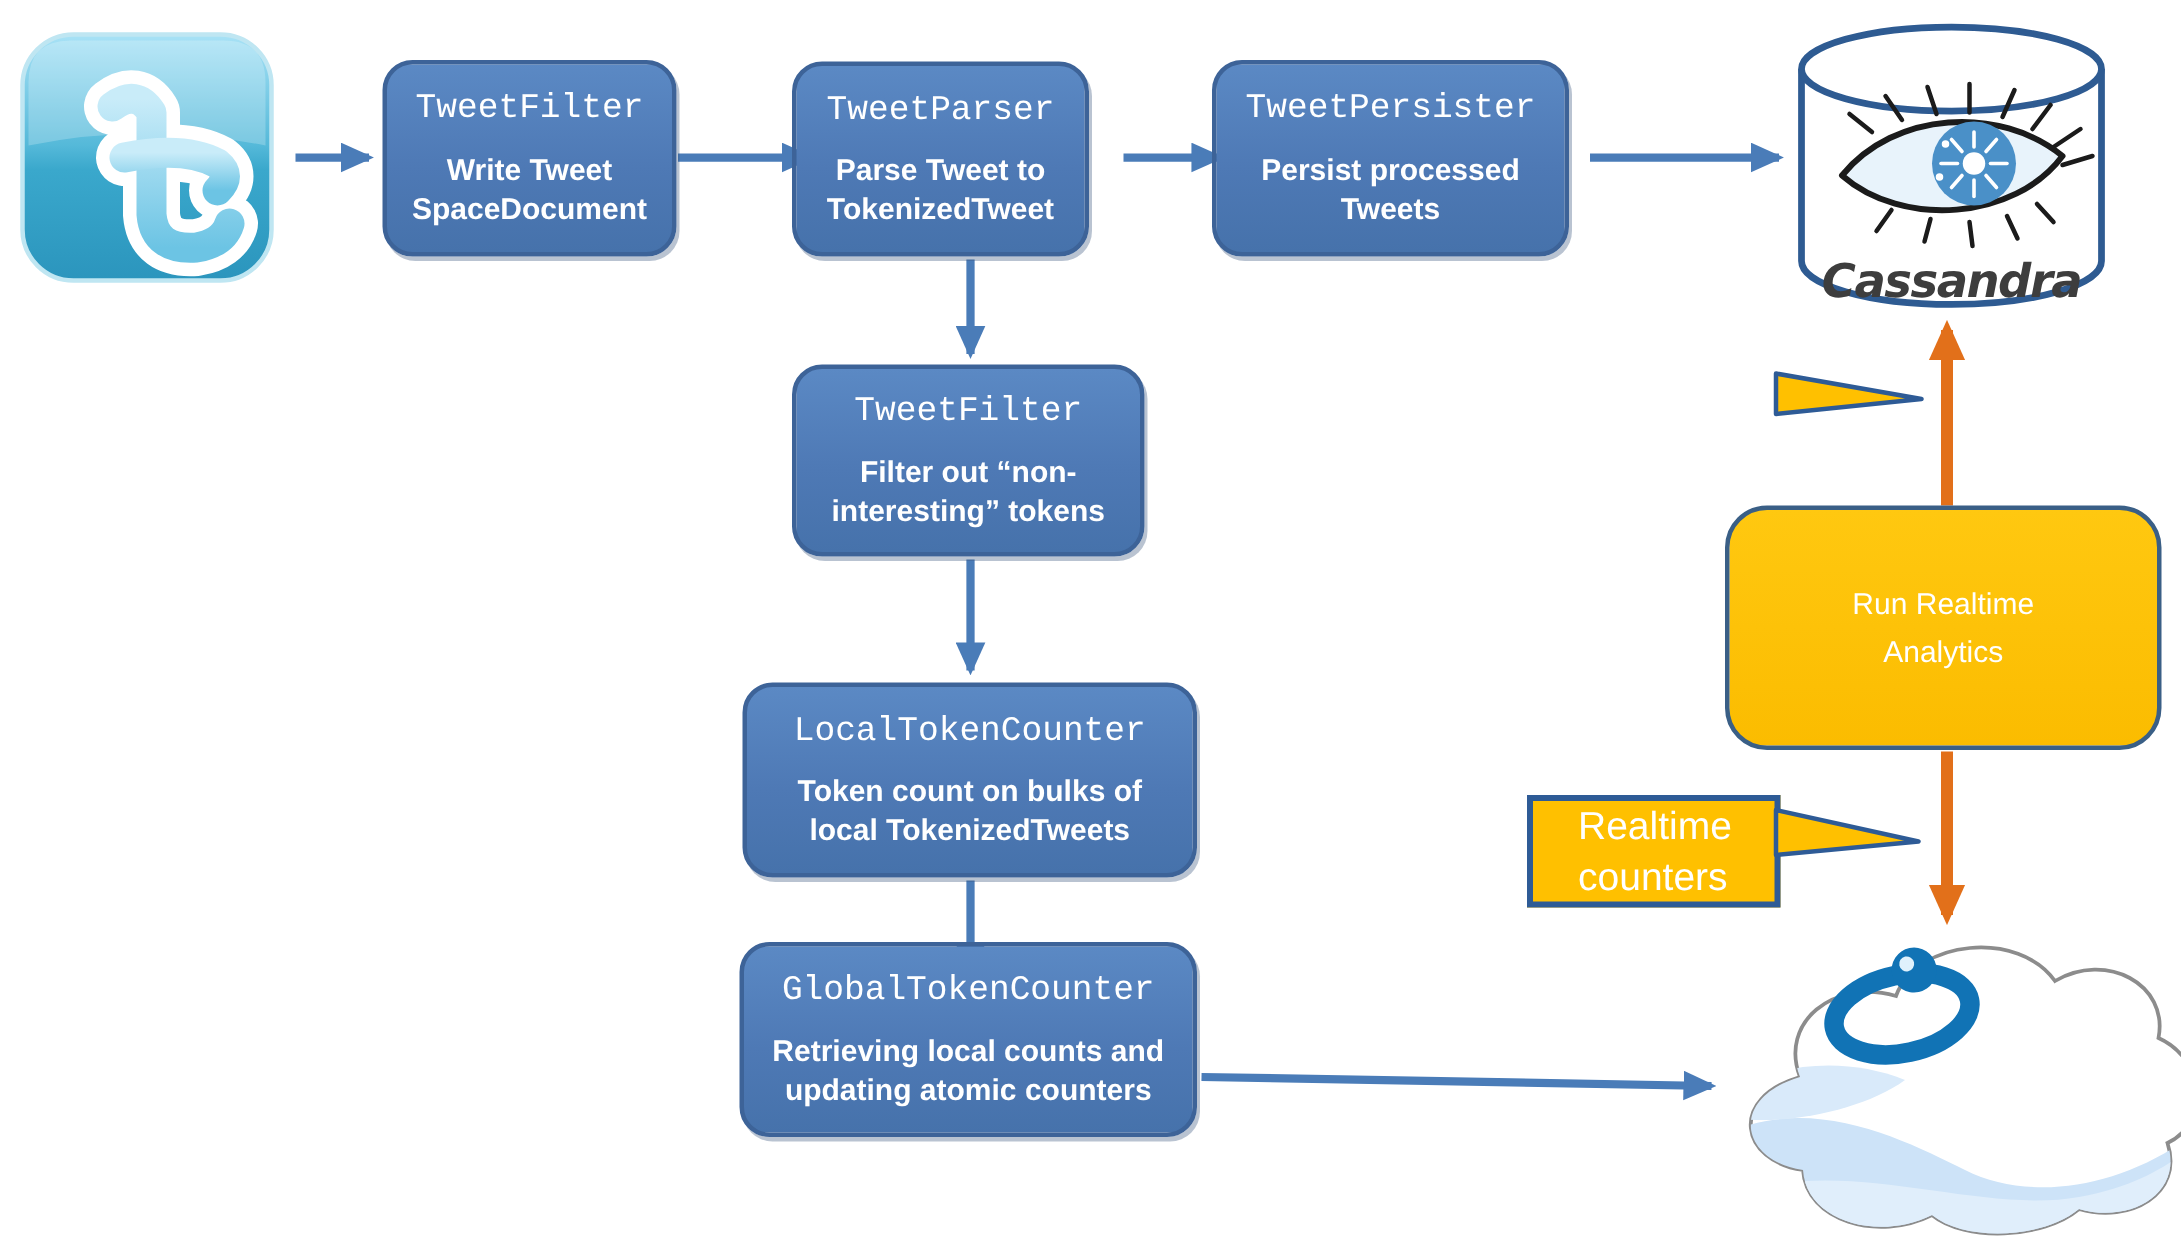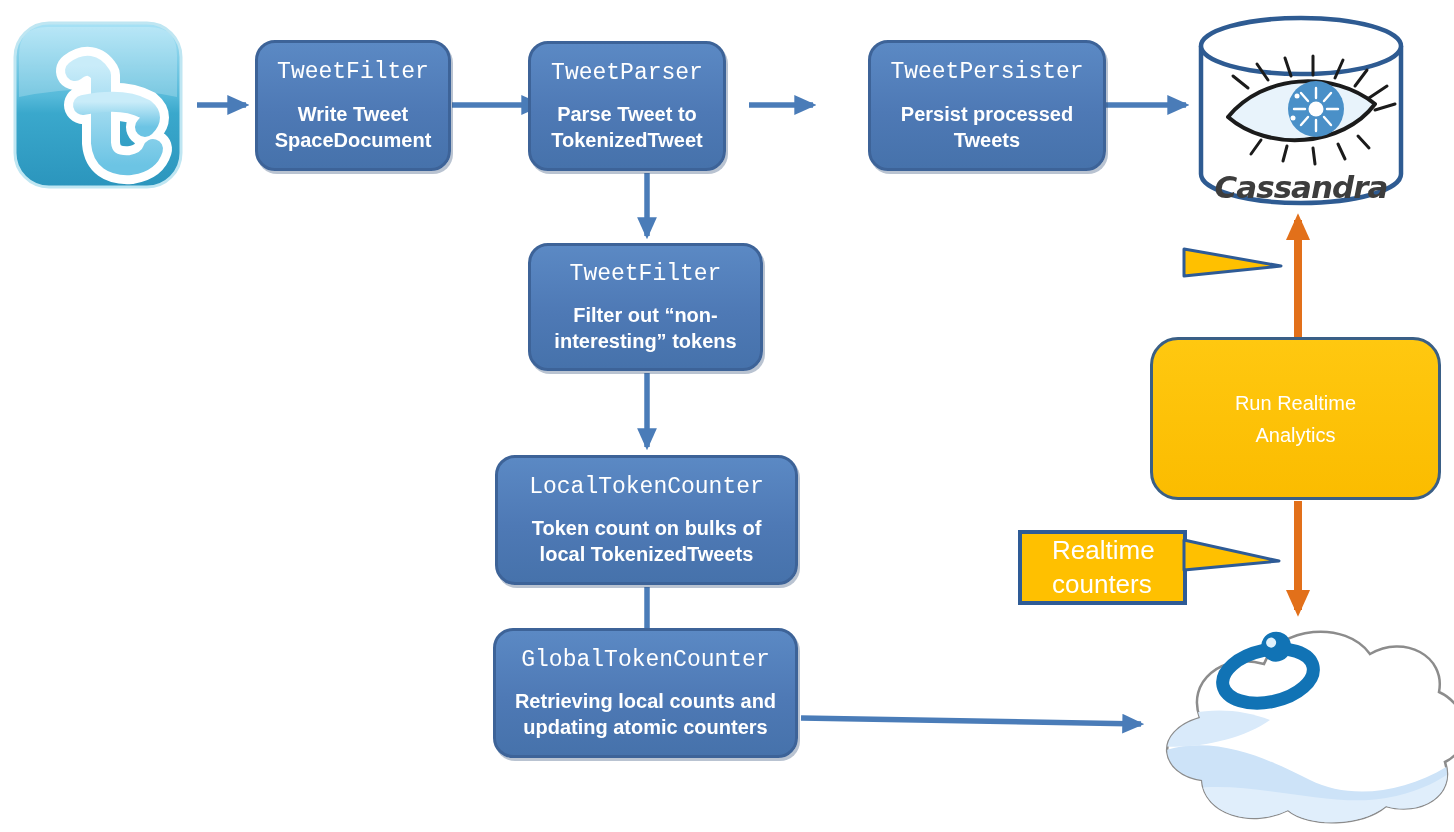--- a/index.html
+++ b/index.html
@@ -98,21 +98,21 @@
     <div class="b">Write Tweet
 SpaceDocument</div>
   </div>
 
   <div class="node" style="left:528px;top:41px;width:198px;height:130px;">
     <div class="t">TweetParser</div>
     <div class="b">Parse Tweet to
 TokenizedTweet</div>
   </div>
 
-  <div class="node" style="left:868px;top:40px;width:238px;height:131px;">
+  <div class="node" style="left:808px;top:40px;width:238px;height:131px;">
     <div class="t">TweetPersister</div>
     <div class="b">Persist processed
 Tweets</div>
   </div>
 
   <div class="node" style="left:528px;top:243px;width:235px;height:128px;">
     <div class="t">TweetFilter</div>
     <div class="b">Filter out “non-
 interesting” tokens</div>
   </div>

